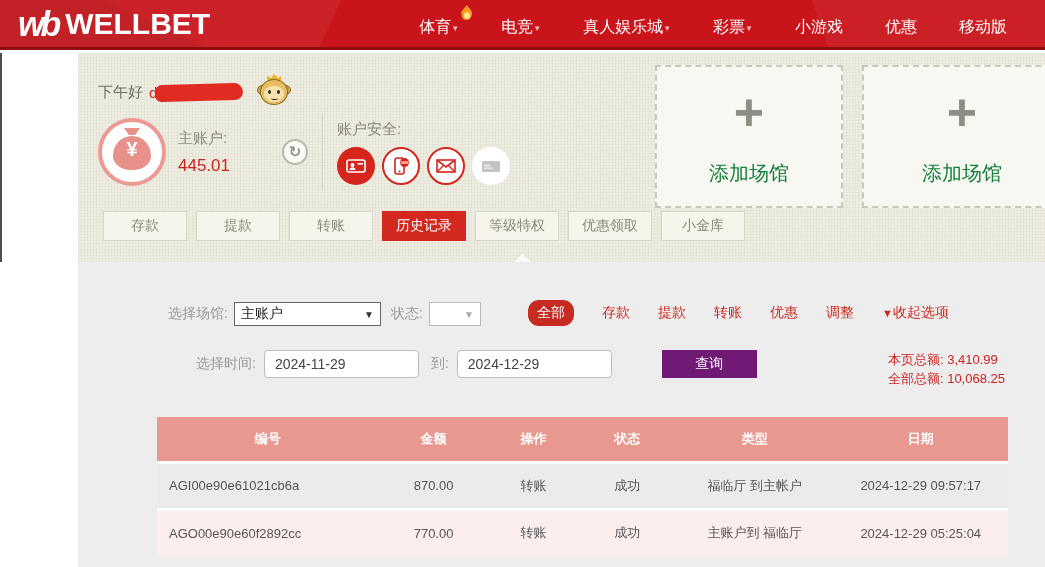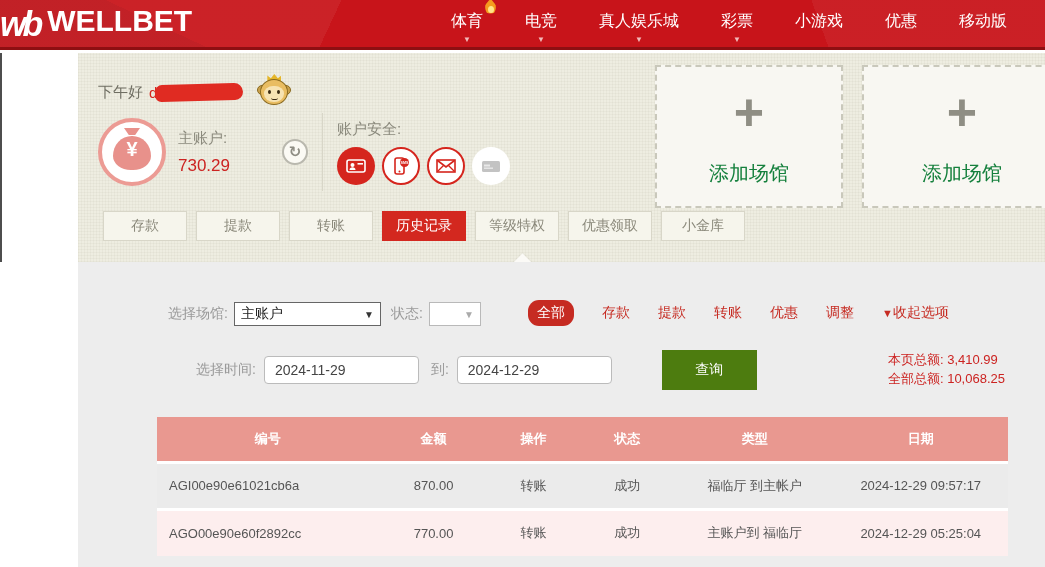--- a/index.html
+++ b/index.html
@@ -8,26 +8,26 @@
   .stage { position:relative; width:1045px; height:567px; background:#fff; }
 
   
   .navbar { position:absolute; left:0; top:0; width:1045px; height:50px;
     background-color:#c8141a;
     background-image:
       linear-gradient(115deg, rgba(255,255,255,0.06) 0 32%, transparent 32%),
       linear-gradient(250deg, rgba(255,255,255,0.05) 0 22%, transparent 22%),
       linear-gradient(25deg, rgba(0,0,0,0.05) 0 18%, transparent 18%);
     border-bottom:3px solid #8e0f12; display:flex; align-items:center; }
-  .logo { display:flex; margin-left:0; cursor:pointer; }
+  .logo { display:flex; align-items:center; margin-left:18px; cursor:pointer; }
   .logo-mark { color:#fff; font-weight:bold; font-size:34px; letter-spacing:-4px;
     font-style:italic; transform:scaleY(1.05); margin-right:8px; }
   .logo-text { color:#fff; font-weight:bold; font-size:30px; letter-spacing:0px; }
   .nav-items { display:flex; margin-left:auto; margin-right:38px; gap:42px; }
-  .nav-item { position:relative; display:flex; flex-direction:column; align-items:center;
+  .nav-item { position:relative; display:flex; flex-direction:row; align-items:center;
     color:#fff; font-size:16px; cursor:pointer; padding-top:8px; }
   .nav-caret { font-size:8px; color:#f2b9b9; line-height:10px; margin-top:3px; height:10px; }
   .flame { position:absolute; top:-4px; right:-14px; width:13px; height:16px; }
   .flame .f1 { position:absolute; left:1px; top:0; width:11px; height:15px;
     background:#f59a1e; border-radius:50% 50% 50% 50%/60% 60% 40% 40%;
     clip-path:polygon(50% 0,100% 45%,95% 100%,5% 100%,0 45%); }
   .flame .f2 { position:absolute; left:4px; top:7px; width:6px; height:7px;
     background:#ffe48a; border-radius:50%; }
 
   
@@ -117,21 +117,21 @@
   .tlink { font-size:14px; color:#c62b22; cursor:pointer; }
   .tlink.active { background:#c62b22; color:#fff; padding:4px 9px;border-radius:11px; }
   .collapse-link { font-size:14px; color:#c62b22; cursor:pointer; }
   .collapse-link .tri { font-size:11px; }
 
   .filter-row2 { position:absolute; left:80px; top:88px; display:flex; align-items:center;margin-left:38px; }
   .date-input { width:155px; height:28px; border:1px solid #bbb; border-radius:4px; background:#fff;
     font-size:14px; color:#444; padding:8px 10px; margin-left:8px;
     font-family:"Liberation Sans",sans-serif; }
   .to-label { font-size:14px; color:#9a9a9a; margin-left:12px; }
-  .search-btn { width:95px; height:40px; background:#4d7c0f; color:#fff; border:none; font-size:14px;
+  .search-btn { width:95px; height:28px; background:#701a75; color:#fff; border:none; font-size:14px;
     margin-left:50px; cursor:pointer; font-family:"Liberation Sans",sans-serif; }
   .totals { position:absolute; right:40px; top:88px; text-align:left; font-size:13px; color:#cc2321;
     line-height:19px; }
 
   
   .htable { position:absolute; left:79px; top:155px; width:851px; border-collapse:collapse;
     table-layout:fixed; font-size:13px; }
   .htable col.c0{width:26%}.htable col.c1{width:13%}.htable col.c2{width:10.5%}
   .htable col.c3{width:11.5%}.htable col.c4{width:18.5%}.htable col.c5{width:20.5%}
   .htable th { background:#e99890; color:#fff; font-weight:bold; height:45px; font-size:13px; }
@@ -206,21 +206,21 @@
     </div>
 
     <div class="acct-row">
       <div class="moneybag">
         <span class="bag-top"></span>
           <span class="bag"></span>
         <span class="bag-yen">¥</span>
       </div>
       <div class="acct-labels">
         <div class="acct-name">主账户:</div>
-        <div class="acct-balance">730.29</div>
+        <div class="acct-balance">445.01</div>
       </div>
       <div class="refresh-btn">↻</div>
       <div class="vdiv"></div>
       <div class="security">
         <div class="security-label">账户安全:</div>
         <div class="sec-icons">
           <div class="sec-icon sec-idcard">
             <svg width="20" height="20" viewBox="0 0 20 20">
                 <rect x="1" y="4" width="18" height="12" rx="2" fill="none" stroke="#fff" stroke-width="1.6"></rect>
                 <circle cx="6.5" cy="9" r="2" fill="#fff"></circle>

